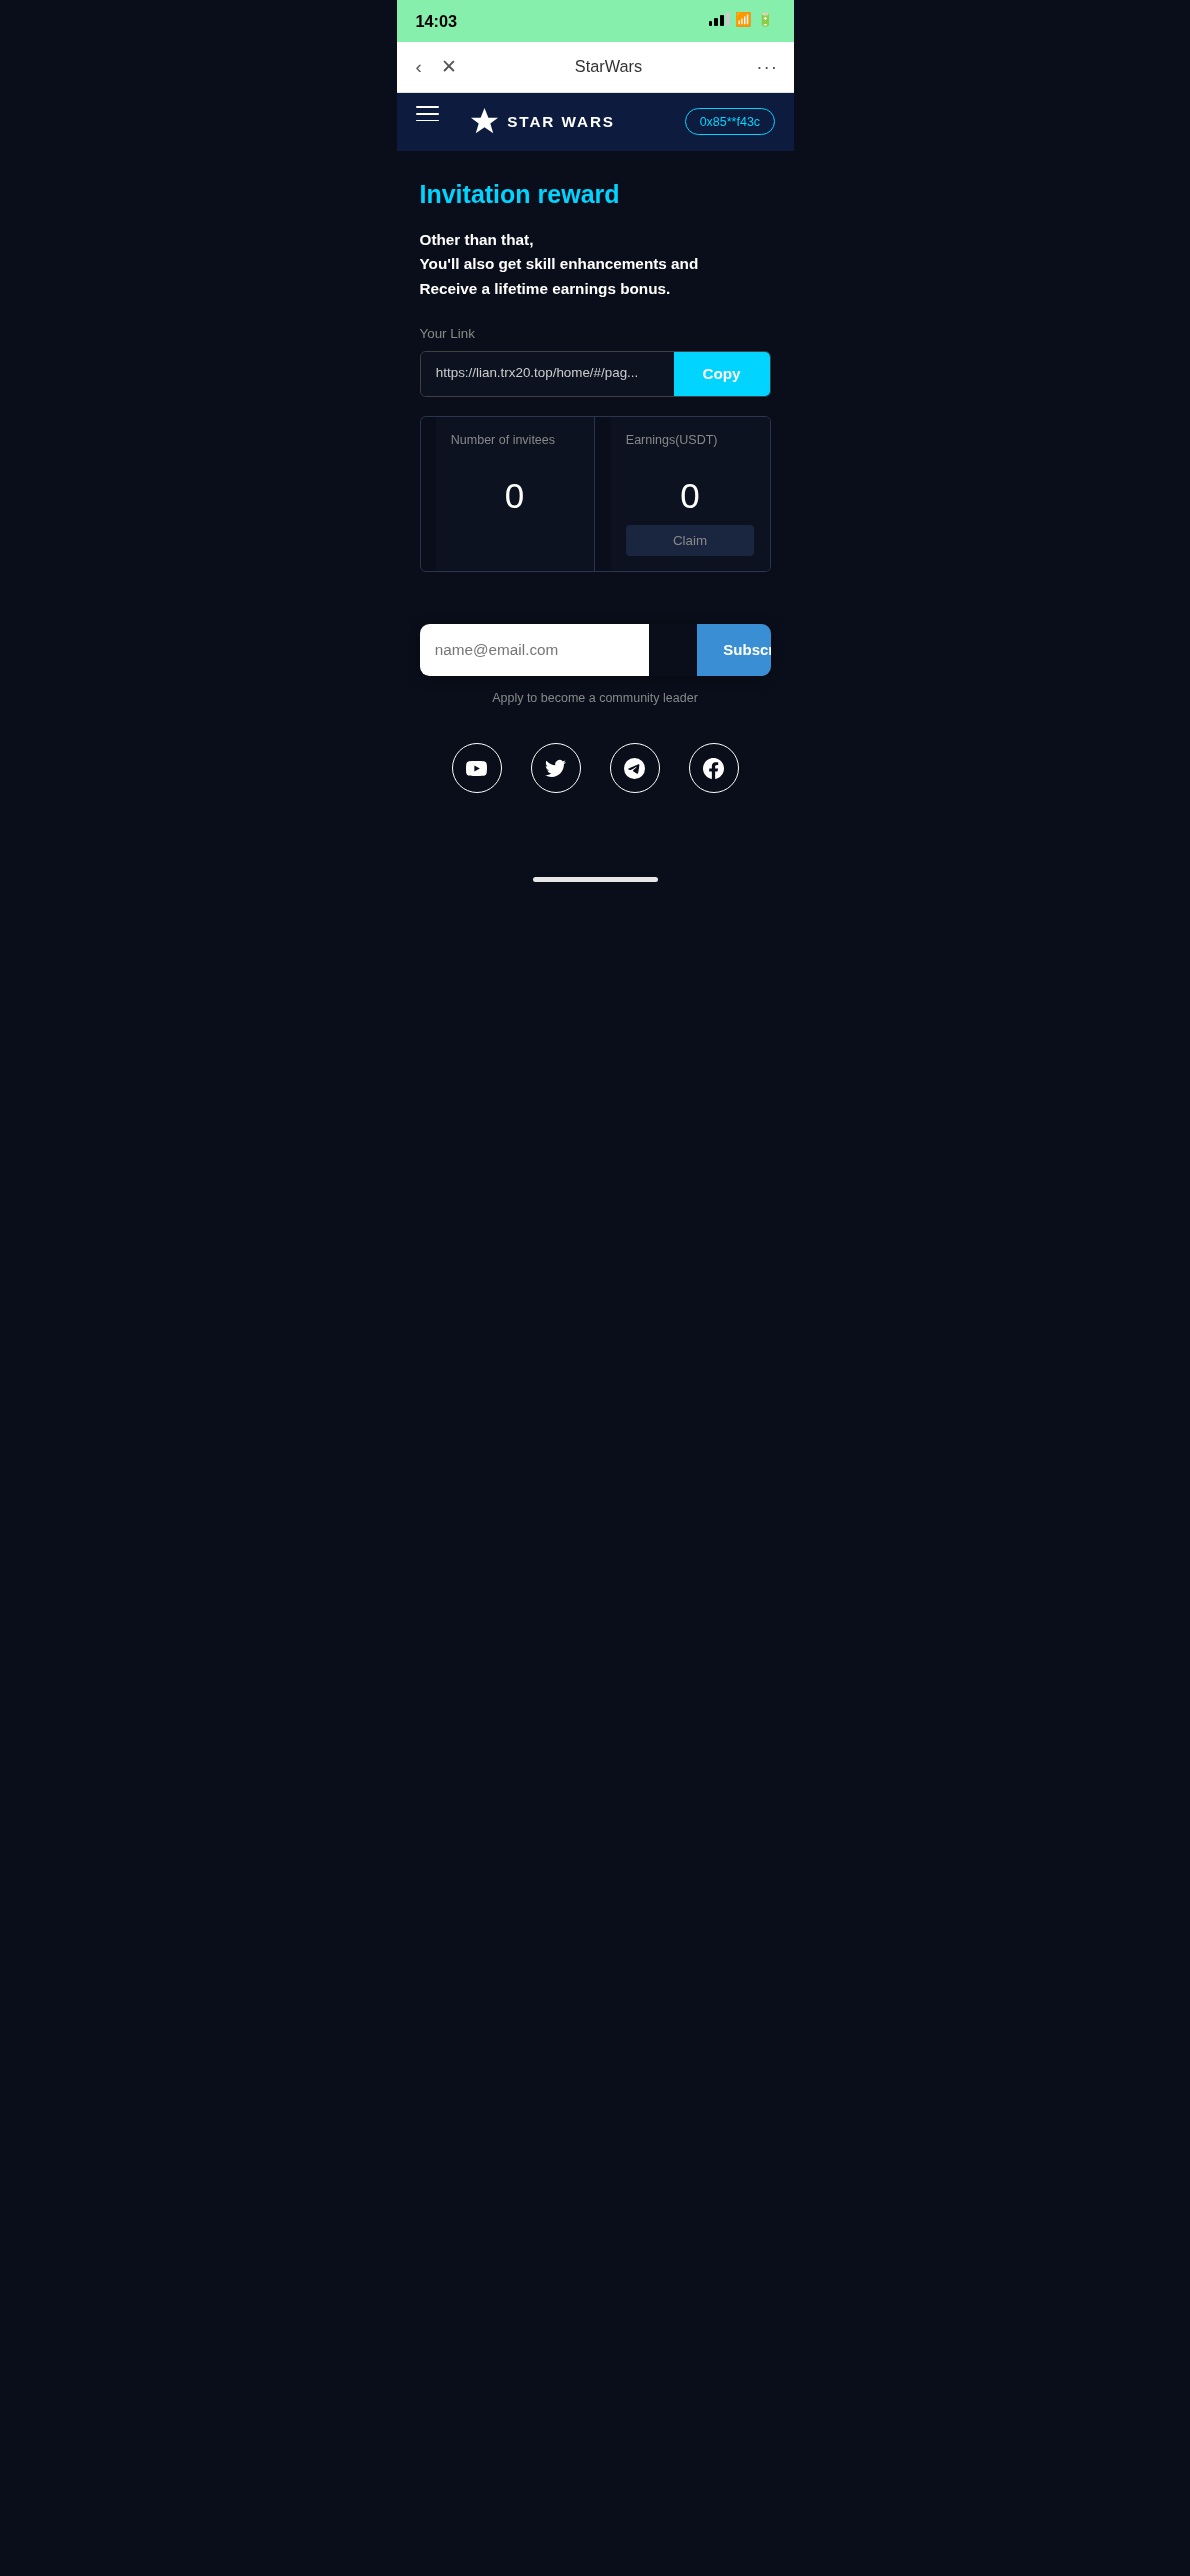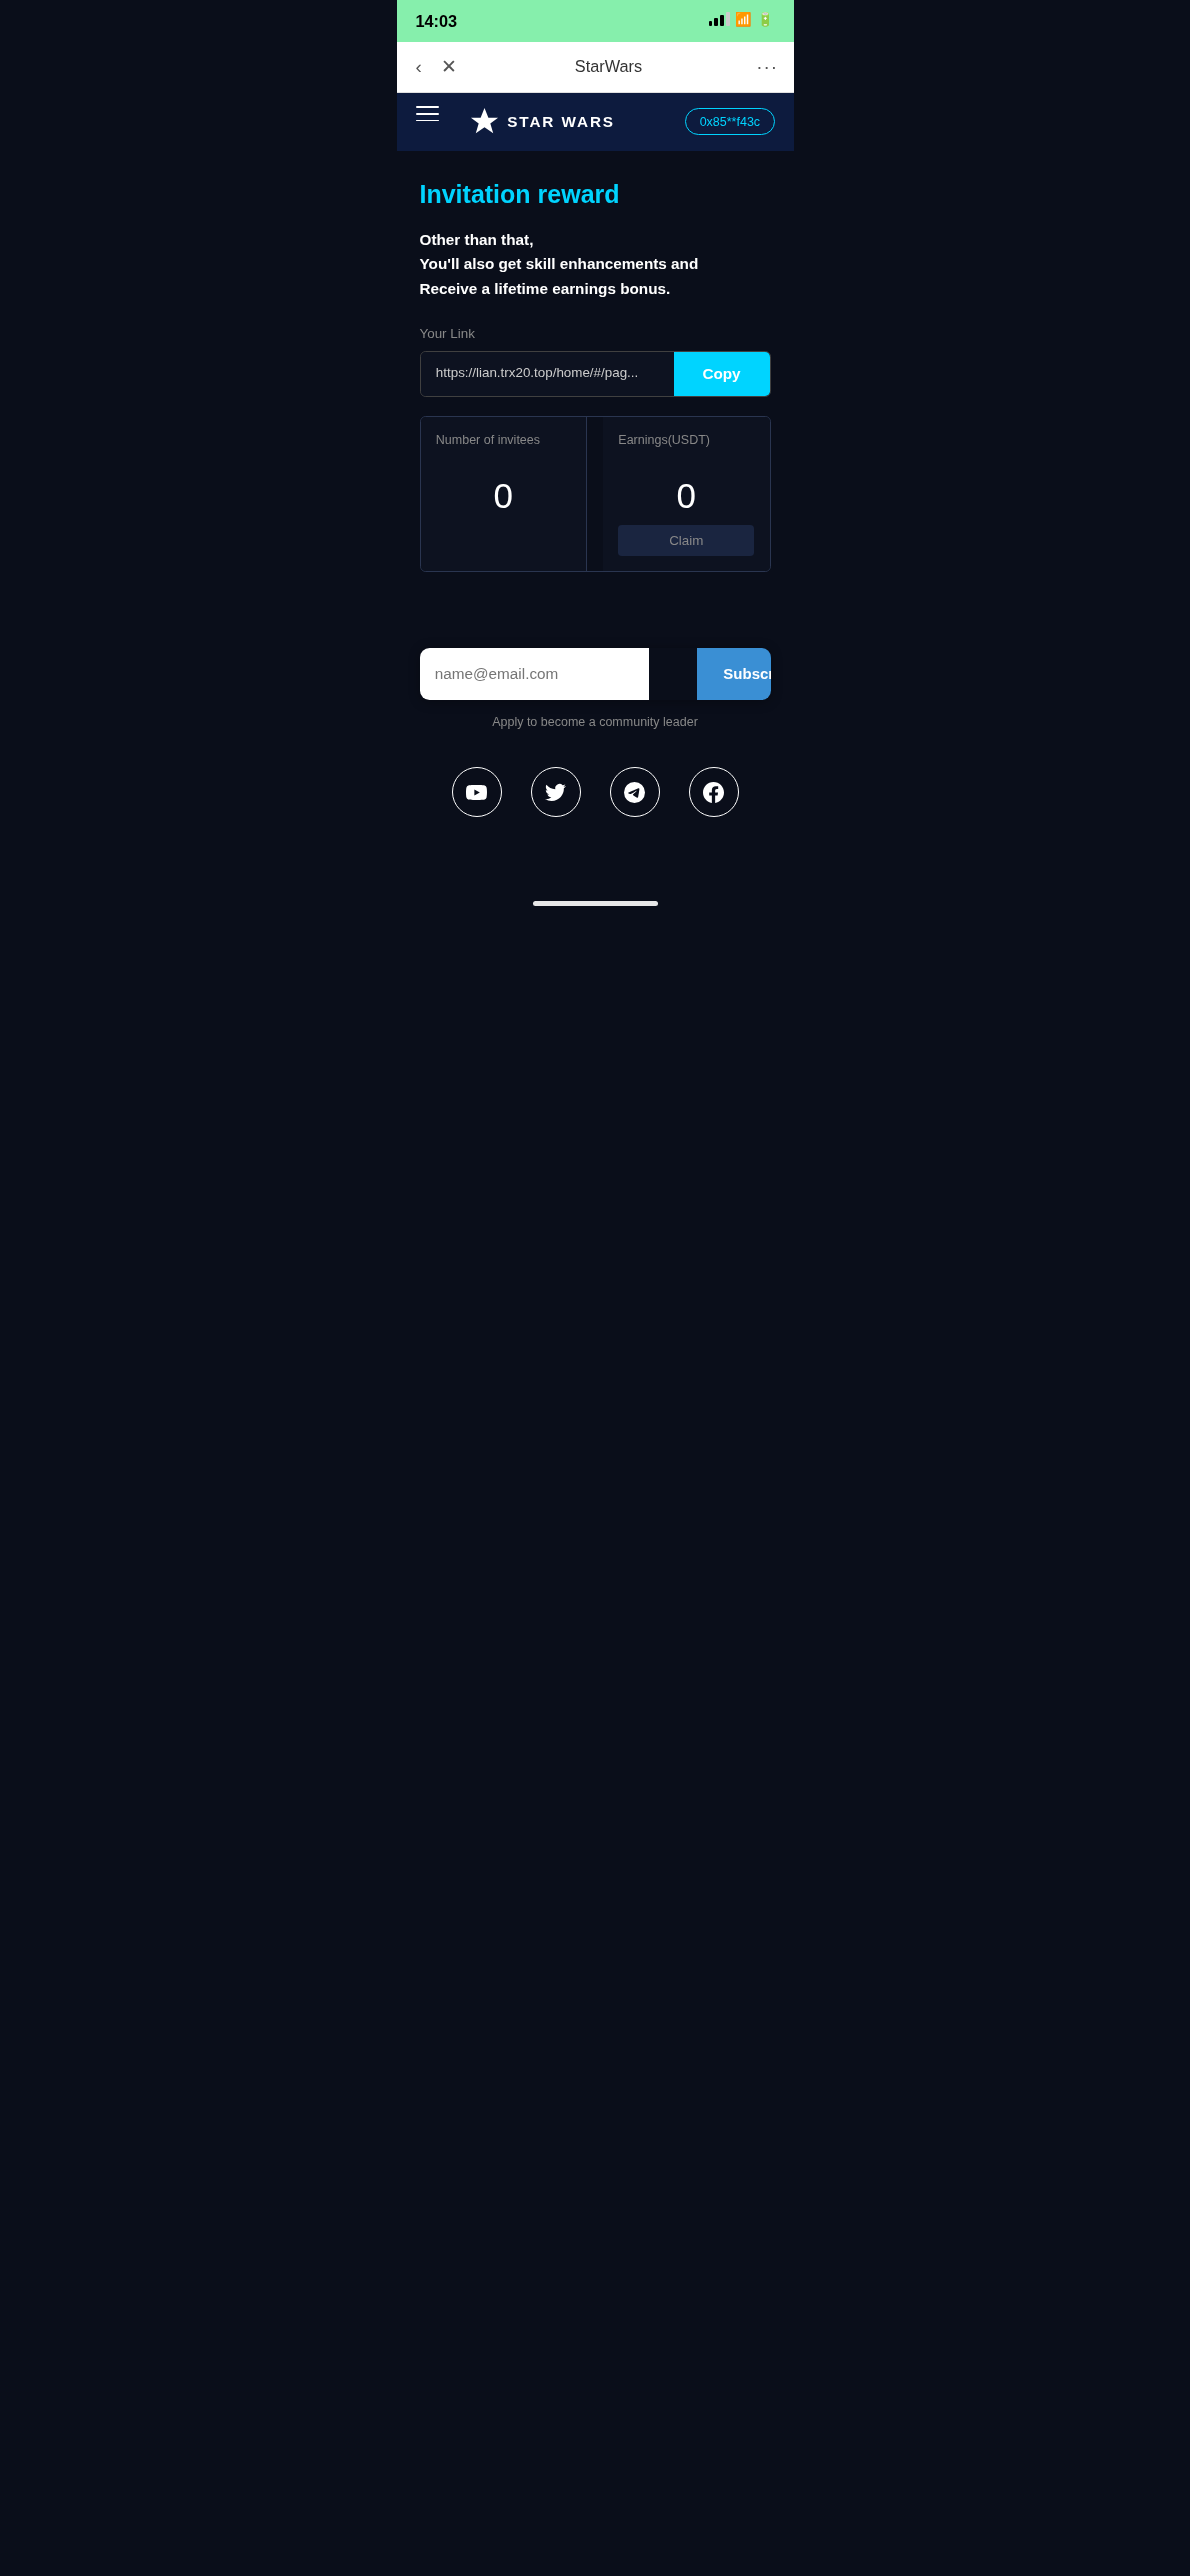--- a/index.html
+++ b/index.html
@@ -190,21 +190,22 @@
     }
 
     
     .stats-grid {
       display: grid;
       grid-template-columns: 1fr 1fr;
       gap: 16px;
       border: 1px solid #2a3550;
       border-radius: 5.8px;
       overflow: hidden;
-      margin-bottom: 76px;
+      margin-bottom: 52px;
+      padding-left: 15px;
     }
     .stat-card {
       background: #0d1220;
       padding: 15.3px;
       border-right: 1px solid #2a3550;
     }
     .stat-card:last-child {
       border-right: none;
     }
     .stat-label {

